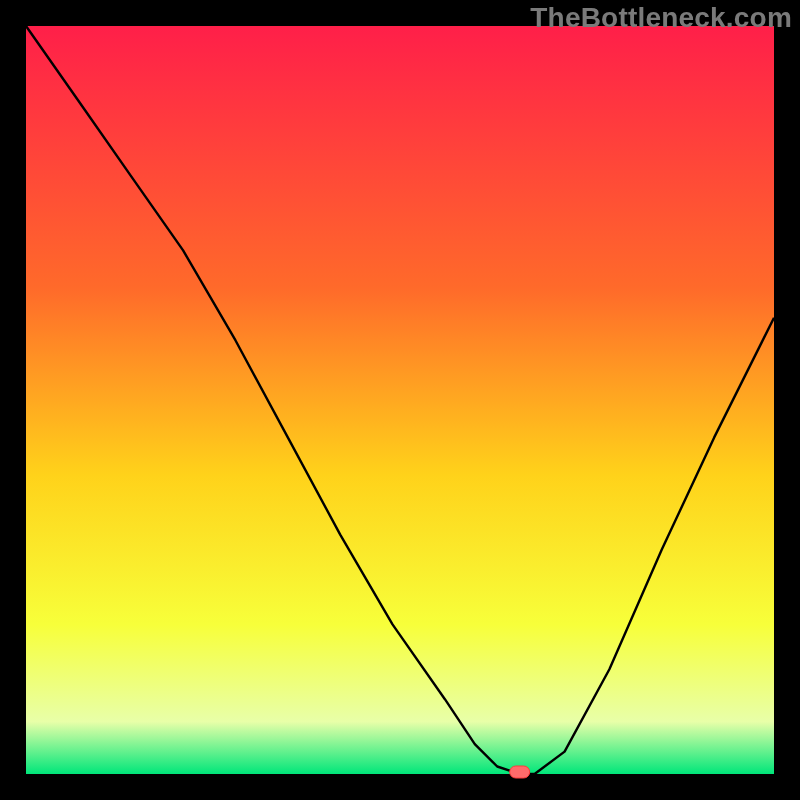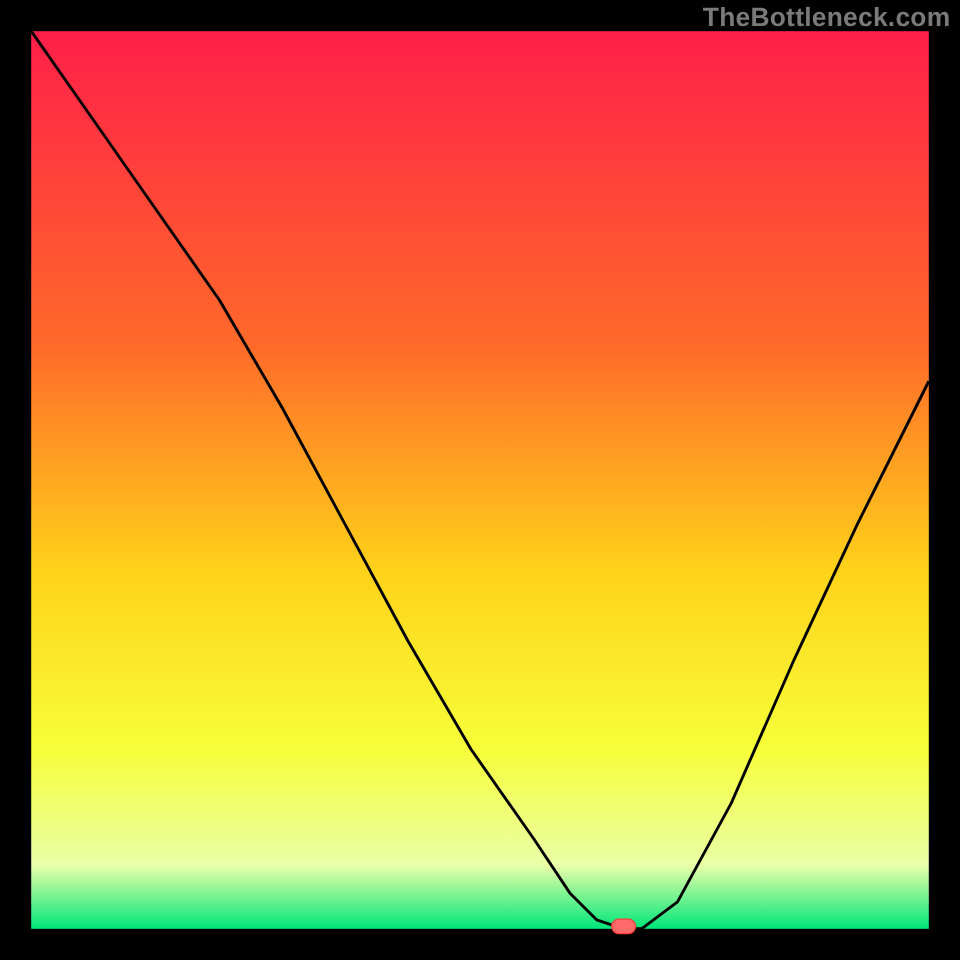--- a/index.html
+++ b/index.html
@@ -18,21 +18,21 @@
   }
   svg {
     position: absolute;
     top: 0;
     left: 0;
   }
   .watermark {
     position: absolute;
     top: 2px;
     right: 8px;
-    font-size: 22px;
+    font-size: 28px;
     font-weight: 600;
     color: #7a7a7a;
     letter-spacing: 0.2px;
   }
 </style>
 </head>
 <body>
 
 <div class="stage">
 

